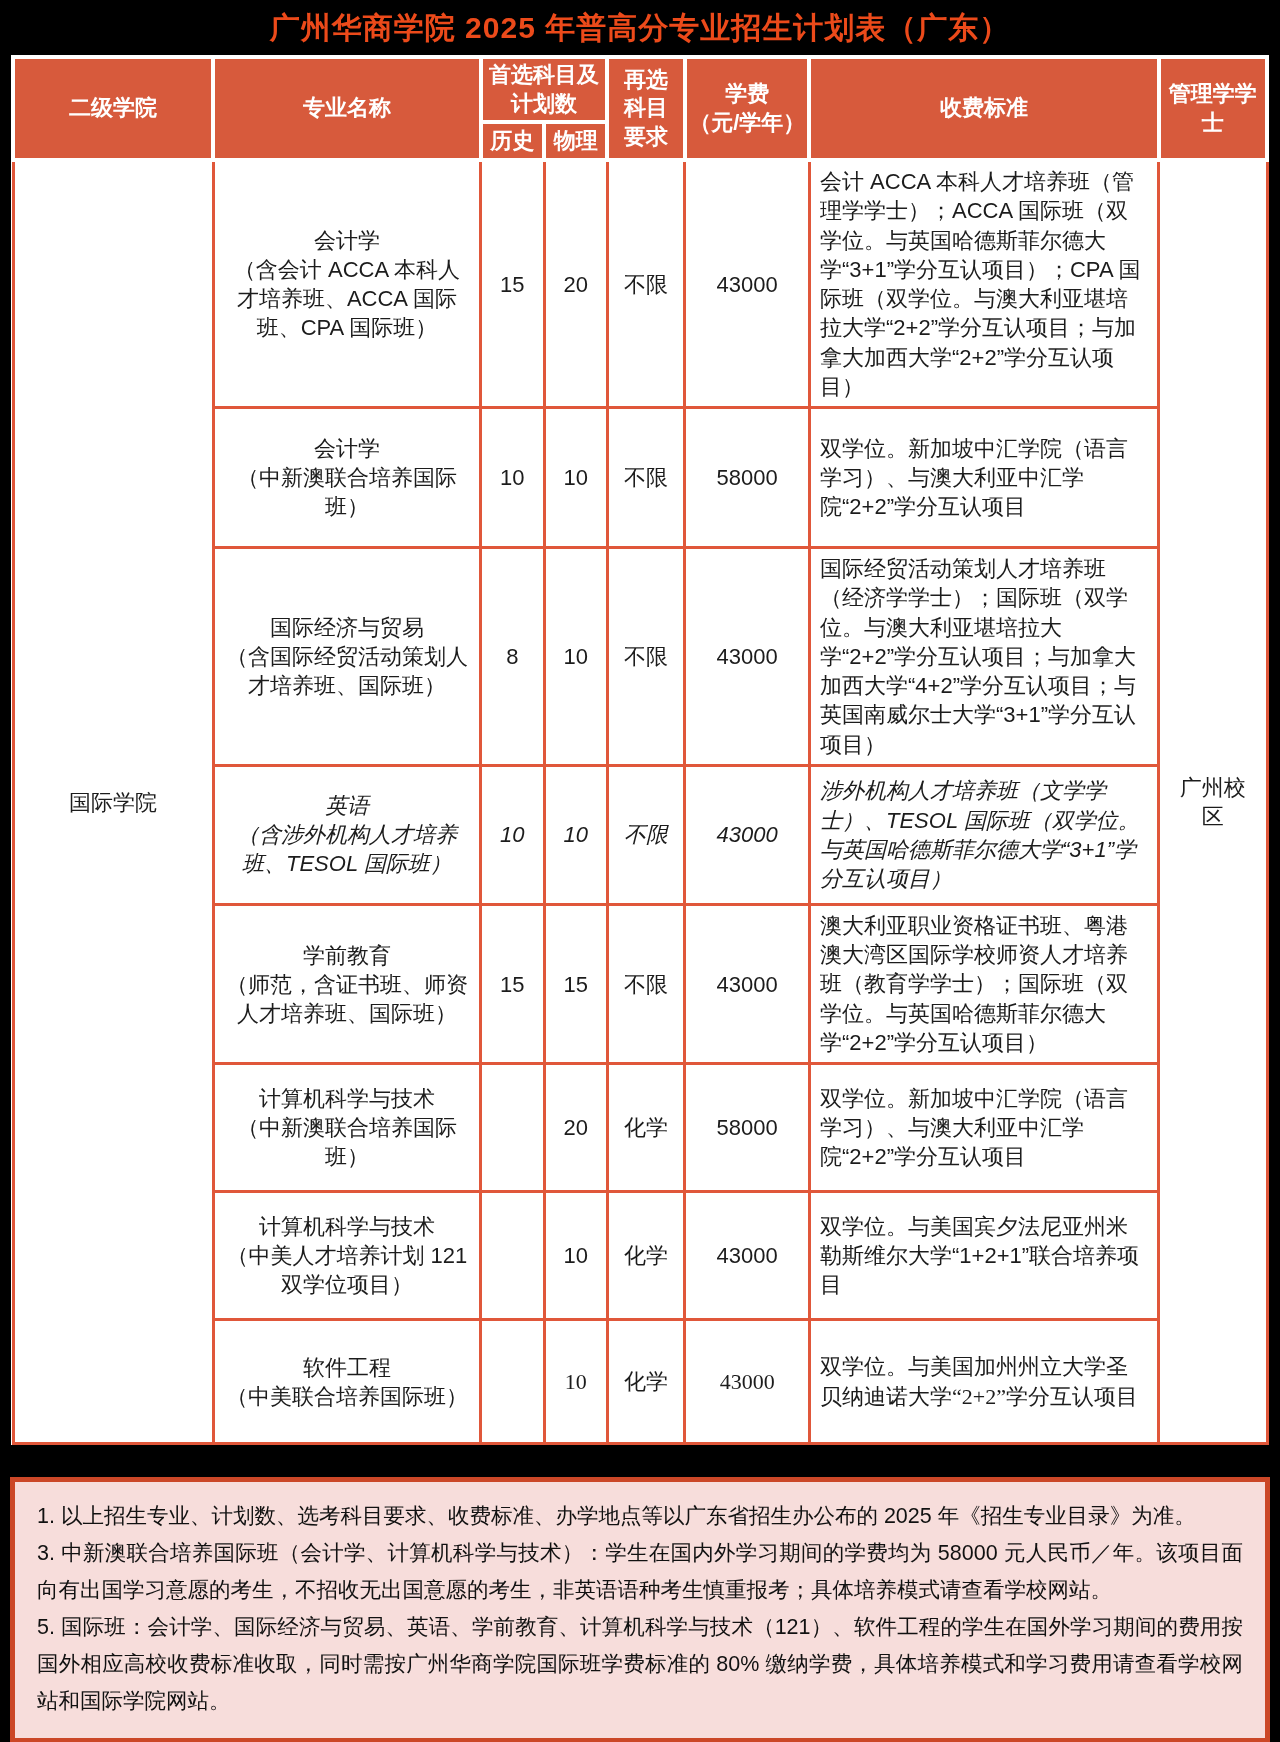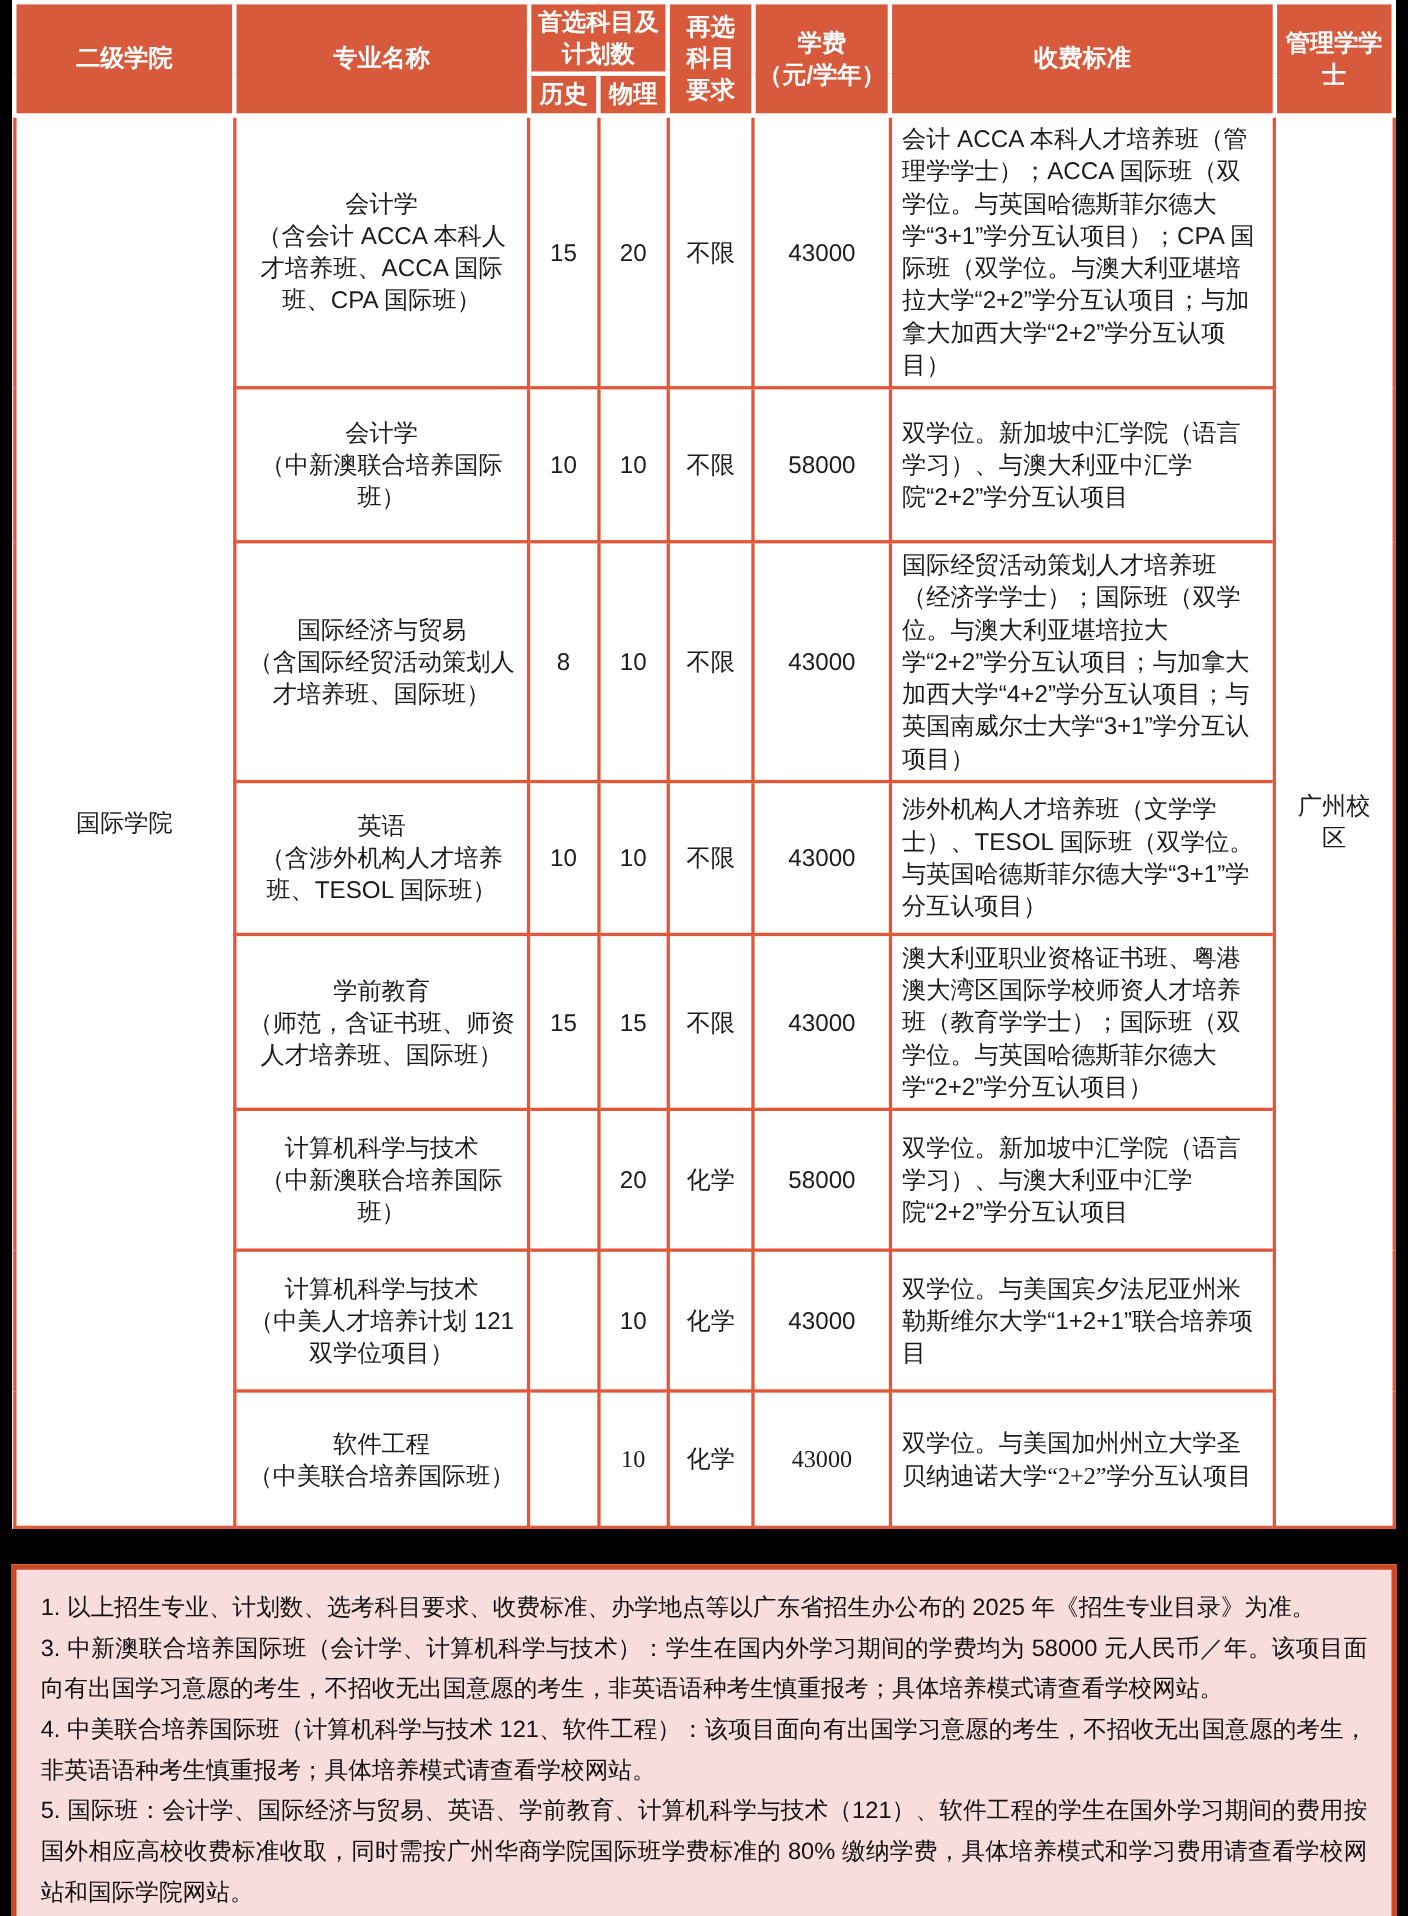--- a/index.html
+++ b/index.html
@@ -66,21 +66,21 @@
   }
   td.degree {
     text-align: left;
     line-height: 1.33;
   }
   .pre { white-space: pre-line; }
 
   tr.r1 { height: 205px; }
   tr.r2 { height: 140px; }
   tr.r3 { height: 178px; }
-  tr.r4 { height: 139px; }
+  tr.r4 { height: 139px; font-style: italic; }
   tr.r5 { height: 155px; }
   tr.r6 { height: 128px; }
   tr.r7 { height: 128px; }
   tr.r8 { height: 124px; font-family: Liberation Serif, serif; }
 
   
   .notes {
     margin: 32px 10px 0 10px;
     background: #f7dddb;
     border: 5px solid #cb4727;
@@ -92,20 +92,21 @@
     line-height: 1.72;
     color: #111111;
     text-align: justify;
   }
 </style>
 </head>
 <body>
 
 <div class="page">
 
+  <h1 class="title">广州华商学院 2025 年普高分专业招生计划表（广东）</h1>
 
   <table class="plan">
     <colgroup>
       <col class="c-college">
         <col class="c-major">
         <col class="c-hist">
         <col class="c-phys">
       <col class="c-resel">
         <col class="c-tuition">
         <col class="c-degree">
@@ -204,18 +205,17 @@
         <td>化学</td>
         <td>43000</td>
         <td class="degree">双学位。与美国加州州立大学圣贝纳迪诺大学“2+2”学分互认项目</td>
       </tr>
     </tbody>
   </table>
 
   <div class="notes">
     <p>1. 以上招生专业、计划数、选考科目要求、收费标准、办学地点等以广东省招生办公布的 2025 年《招生专业目录》为准。</p>
     <p>3. 中新澳联合培养国际班（会计学、计算机科学与技术）：学生在国内外学习期间的学费均为 58000 元人民币／年。该项目面向有出国学习意愿的考生，不招收无出国意愿的考生，非英语语种考生慎重报考；具体培养模式请查看学校网站。</p>
-    <p>4. 中美联合培养国际班（计算机科学与技术 121、软件工程）：该项目面向有出国学习意愿的考生，不招收无出国意愿的考生，非英语语种考生慎重报考；具体培养模式请查看学校网站。</p>
     <p>5. 国际班：会计学、国际经济与贸易、英语、学前教育、计算机科学与技术（121）、软件工程的学生在国外学习期间的费用按国外相应高校收费标准收取，同时需按广州华商学院国际班学费标准的 80% 缴纳学费，具体培养模式和学习费用请查看学校网站和国际学院网站。</p>
 
   </div>
 
 </div>
 
 </body></html>

